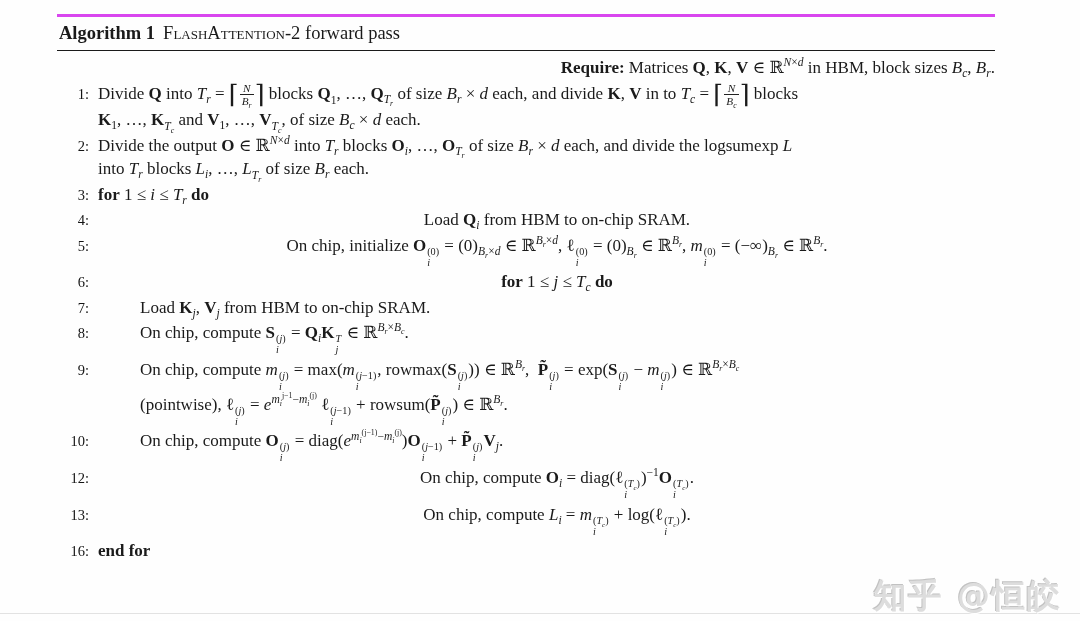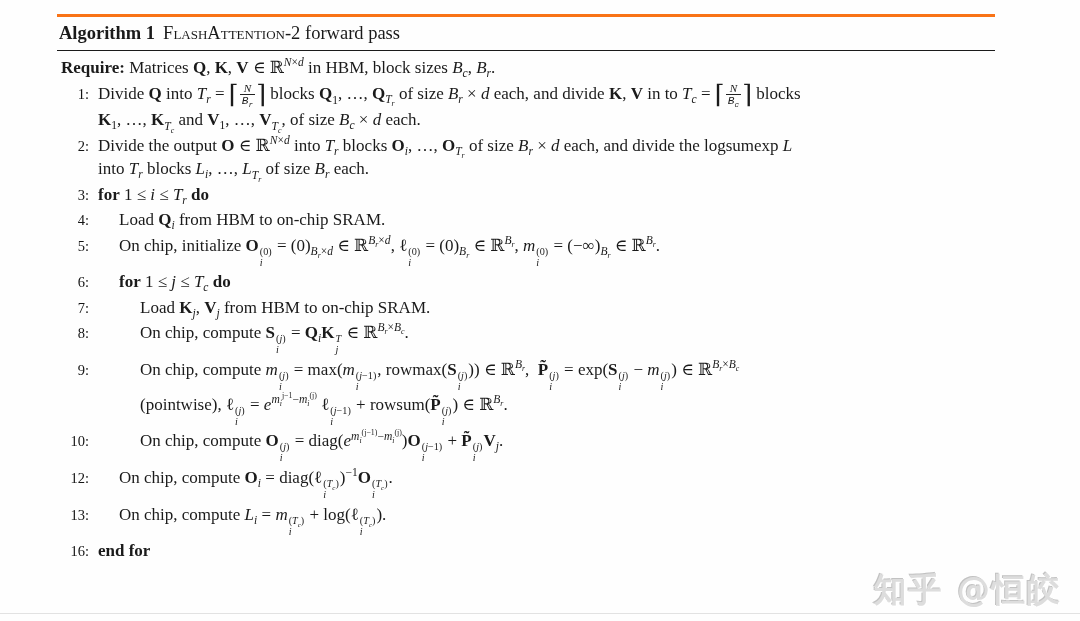--- a/index.html
+++ b/index.html
@@ -3,60 +3,60 @@
 <meta charset="utf-8">
 <style>
   html,body { margin:0; padding:0; background:#ffffff; }
   .page {
     position:relative; width:1080px; height:621px; background:#fefefe;
     overflow:hidden; font-family:"Liberation Serif","DejaVu Serif",serif;
     color:#1a1a1a;
   }
   .algo { position:absolute; left:57px; top:14px; width:938px; }
   .algo-header {
-    border-top:3px solid #f97316; border-bottom:1.5px solid #1b1b1b;
+    border-top:3px solid #d946ef; border-bottom:1.5px solid #1b1b1b;
     padding:4px 2px 5px 2px; font-size:18.5px; line-height:1.3;
   }
   .algo-header .label { font-weight:bold; margin-right:8px; }
   .algo-header .name  { font-variant:small-caps; }
   .algo-header .suffix { }
   .algo-body { padding:5px 0 0 2px; font-size:17px; }
   .line { display:flex; align-items:baseline; line-height:1.38; margin-bottom:2px; }
   .num {
     flex:0 0 auto; width:30px; text-align:right; padding-right:9px;
     font-size:14.5px; color:#141414;
   }
   .content { flex:1 1 auto; }
-  .noindent .content { padding-left:2px; }
-  .indent-1 .content { padding-left:21px; }
+  .noindent .content { padding-left:2px;text-align:right; }
+  .indent-1 .content { padding-left:21px;text-align:center; }
   .indent-2 .content { padding-left:42px; }
   .kw { font-weight:bold; }
   .mb { font-weight:bold; font-style:normal; }
   i { font-style:italic; }
   sub, sup { font-size:68%; line-height:0; }
   
   .ss {
     display:inline-flex; flex-direction:column; align-items:flex-start;
     vertical-align:-0.42em; font-size:60%; line-height:1.05; margin:0 1px 0 1px;
   }
   .ss .t, .ss .b { display:block; }
   
   .frac {
     display:inline-flex; flex-direction:column; vertical-align:middle;
     font-size:66%; line-height:1.15; text-align:center; margin:0 1px;
   }
   .frac > span { display:block; padding:0 2px; }
-  .frac > span:last-child { border-top:1px solid #222;font-family:Liberation Mono, monospace; }
+  .frac > span:last-child { border-top:1px solid #222; }
   .lc { font-size:150%; vertical-align:middle; line-height:0.9; }
   .page-bottom-line {
     position:absolute; left:0; bottom:7px; width:100%;
     border-top:1px solid #e2e2e2;
   }
   .watermark {
-    position:absolute; right:18px; bottom:8px;
+    position:absolute; right:18px; bottom:2px;
     font-family:"DejaVu Sans","Liberation Sans",sans-serif;
     font-size:33px; font-weight:bold; letter-spacing:2px;
     color:#dddddd; text-shadow:1px 1px 0 #ffffff, -1px -1px 0 #c2c2c2;
     user-select:none;
   }
 </style>
 </head>
 <body>
 
 <div class="page">

